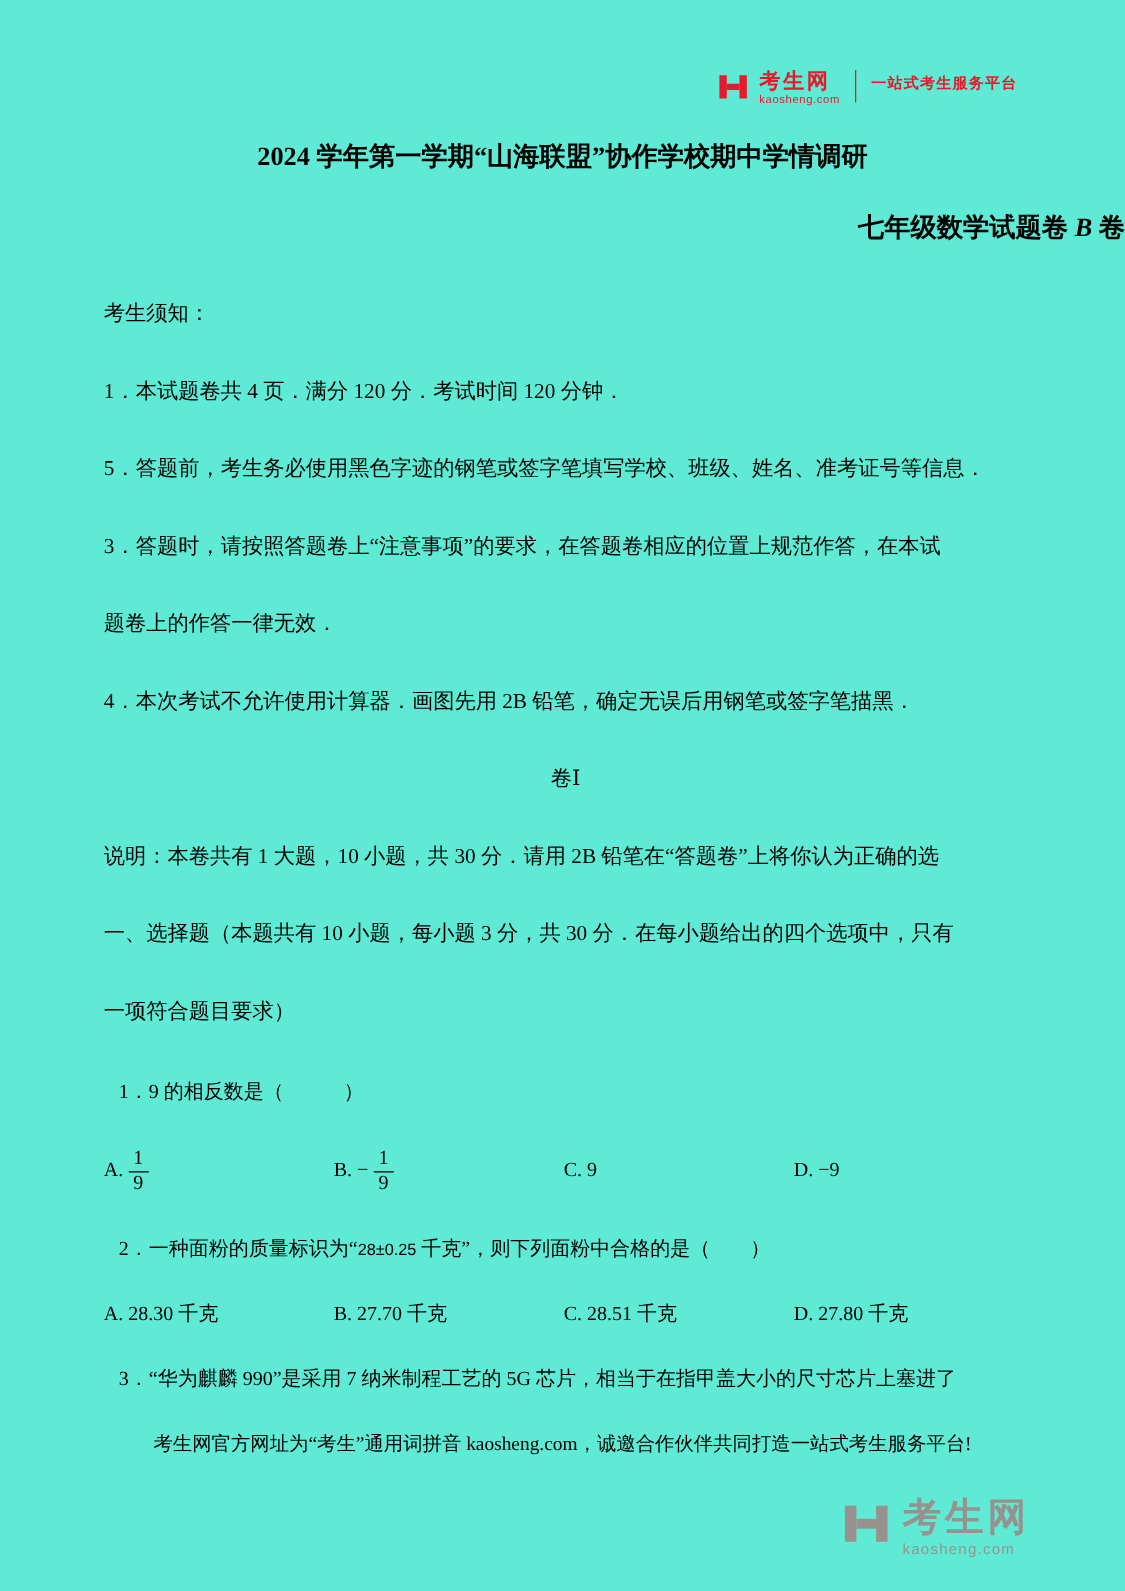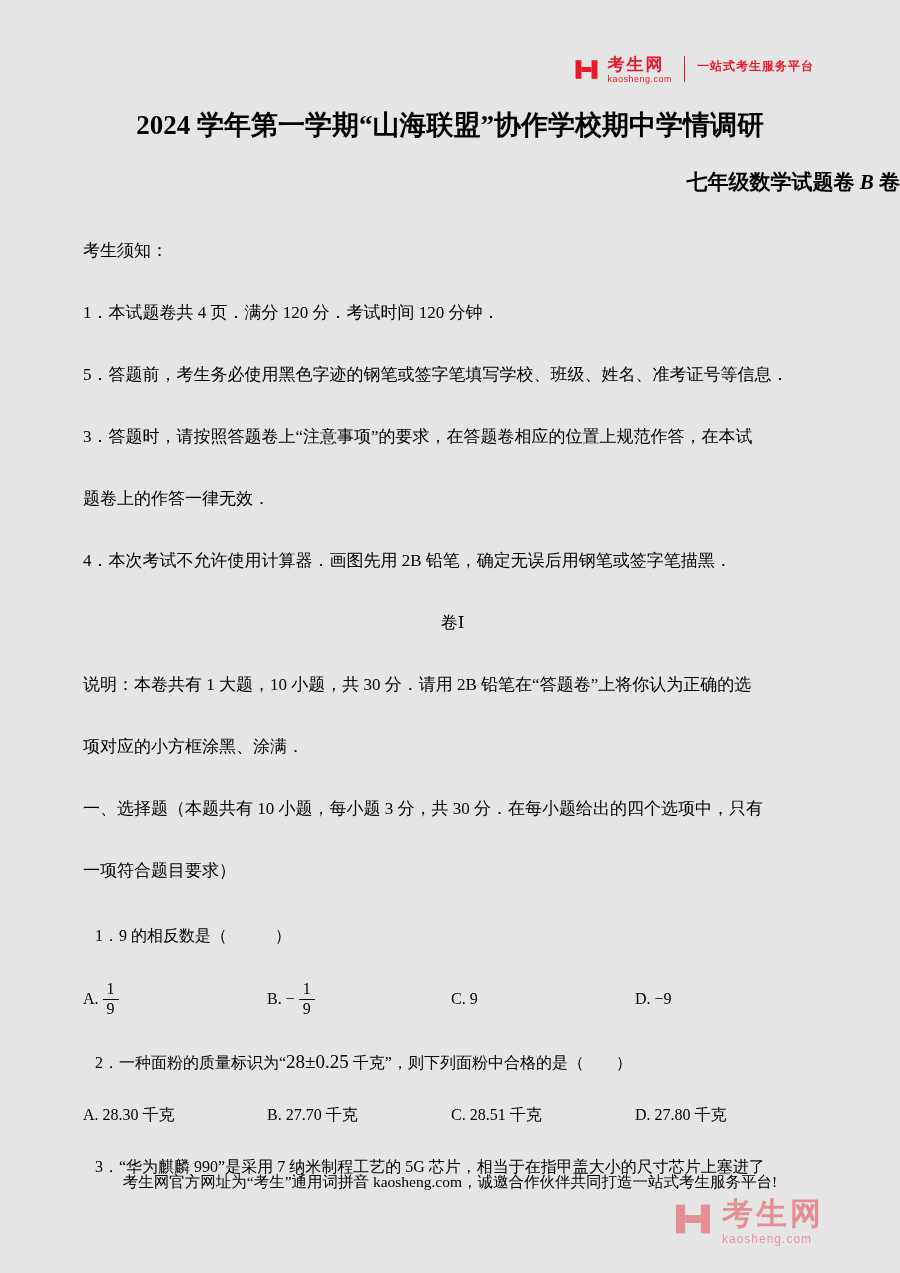--- a/index.html
+++ b/index.html
@@ -1,20 +1,20 @@
 <!DOCTYPE html>
 <html><head>
 <meta charset="utf-8">
 <style>
   html,body { margin:0; padding:0; background:#888; }
   .page {
     position:relative;
     width:900px; height:1273px;
     margin:0 auto;
-    background:#e5e5e5;
+    background:#5eead4;
     color:#000;
     font-family:"Liberation Serif","DejaVu Serif",serif;
     overflow:hidden;
   }
 
   
   .brand {
     position:absolute; top:56px; right:86px;
     display:flex; align-items:flex-start; gap:7px;
     font-family:"Liberation Sans","DejaVu Sans",sans-serif;
@@ -23,21 +23,21 @@
   .brand-text { display:flex; flex-direction:column; line-height:1; }
   .brand-name { font-size:17px; font-weight:bold; color:#e8192c; letter-spacing:2px; }
   .brand-domain { font-size:9px; color:#e8192c; margin-top:2px; letter-spacing:0.5px; }
   .brand-sep { width:1px; height:26px; background:#e8192c; margin:0 5px; }
   .brand-tagline { font-size:12px; font-weight:bold; color:#e8192c; margin-top:2px; letter-spacing:1px; }
 
   
   .title {
     margin:112px 0 0 0; padding:0;
     text-align:center;
-    font-size:27px; font-weight:bold; line-height:27px;
+    font-size:21px; font-weight:bold; line-height:27px;
   }
   .subtitle {
     margin:30px 0 0 0; padding:0;
     text-align:right;
     font-size:21px; font-weight:bold; line-height:27px;
   }
   .subtitle i { font-family:"Liberation Serif","DejaVu Serif",serif; }
 
   
   .doc { margin:24px 78px 0 83px; }
@@ -48,35 +48,35 @@
     white-space:nowrap;
   }
   .doc p.center { text-align:center; }
 
   
   .questions { margin:14px 78px 0 83px; }
   .qline {
     margin:12px; padding:0;
     font-size:16px; line-height:40px; white-space:nowrap;
   }
-  .qline .math { font-size:19px; font-family:Liberation Serif, serif; }
+  .qline .math { font-size:13px; font-family:Liberation Sans, sans-serif; }
   .optrow { display:flex; align-items:center; font-size:16px; line-height:40px; }
   .optrow .opt { width:184px; display:inline-flex; align-items:center; }
   .optrow-frac { height:62px; }
   .frac {
     display:inline-flex; flex-direction:column; align-items:center;
     vertical-align:middle; line-height:1.15; font-size:16px; margin-left:4px;
   }
   .frac .num { border-bottom:1.4px solid #000; padding:0 4px; }
   .frac .den { padding:0 4px; }
   .sign { margin-left:4px; }
 
   
   .footer {
-    position:absolute; left:0; right:0; top:1170px;
+    position:absolute; left:0; right:0; top:1144px;
     text-align:center;
     font-size:15.5px; line-height:24px;
   }
 
   
   .watermark {
     position:absolute; top:1198px; right:76px;
     display:flex; align-items:flex-start; gap:8px;
     opacity:0.42;
     font-family:"Liberation Sans","DejaVu Sans",sans-serif;
@@ -113,21 +113,20 @@
   <section class="doc">
     <p class="line">考生须知：</p>
     <p class="line">1．本试题卷共 4 页．满分 120 分．考试时间 120 分钟．</p>
     <p class="line">5．答题前，考生务必使用黑色字迹的钢笔或签字笔填写学校、班级、姓名、准考证号等信息．</p>
     <p class="line">3．答题时，请按照答题卷上“注意事项”的要求，在答题卷相应的位置上规范作答，在本试</p>
     <p class="line">题卷上的作答一律无效．</p>
     <p class="line">4．本次考试不允许使用计算器．画图先用 2B 铅笔，确定无误后用钢笔或签字笔描黑．</p>
 
     <p class="line center">卷Ⅰ</p>
     <p class="line">说明：本卷共有 1 大题，10 小题，共 30 分．请用 2B 铅笔在“答题卷”上将你认为正确的选</p>
-    <p class="line">项对应的小方框涂黑、涂满．</p>
     <p class="line">一、选择题（本题共有 10 小题，每小题 3 分，共 30 分．在每小题给出的四个选项中，只有</p>
     <p class="line">一项符合题目要求）</p>
   </section>
 
   <section class="questions">
 
     <p class="qline">1．9 的相反数是（　　　）</p>
 
     <div class="optrow optrow-frac">
       <span class="opt">

